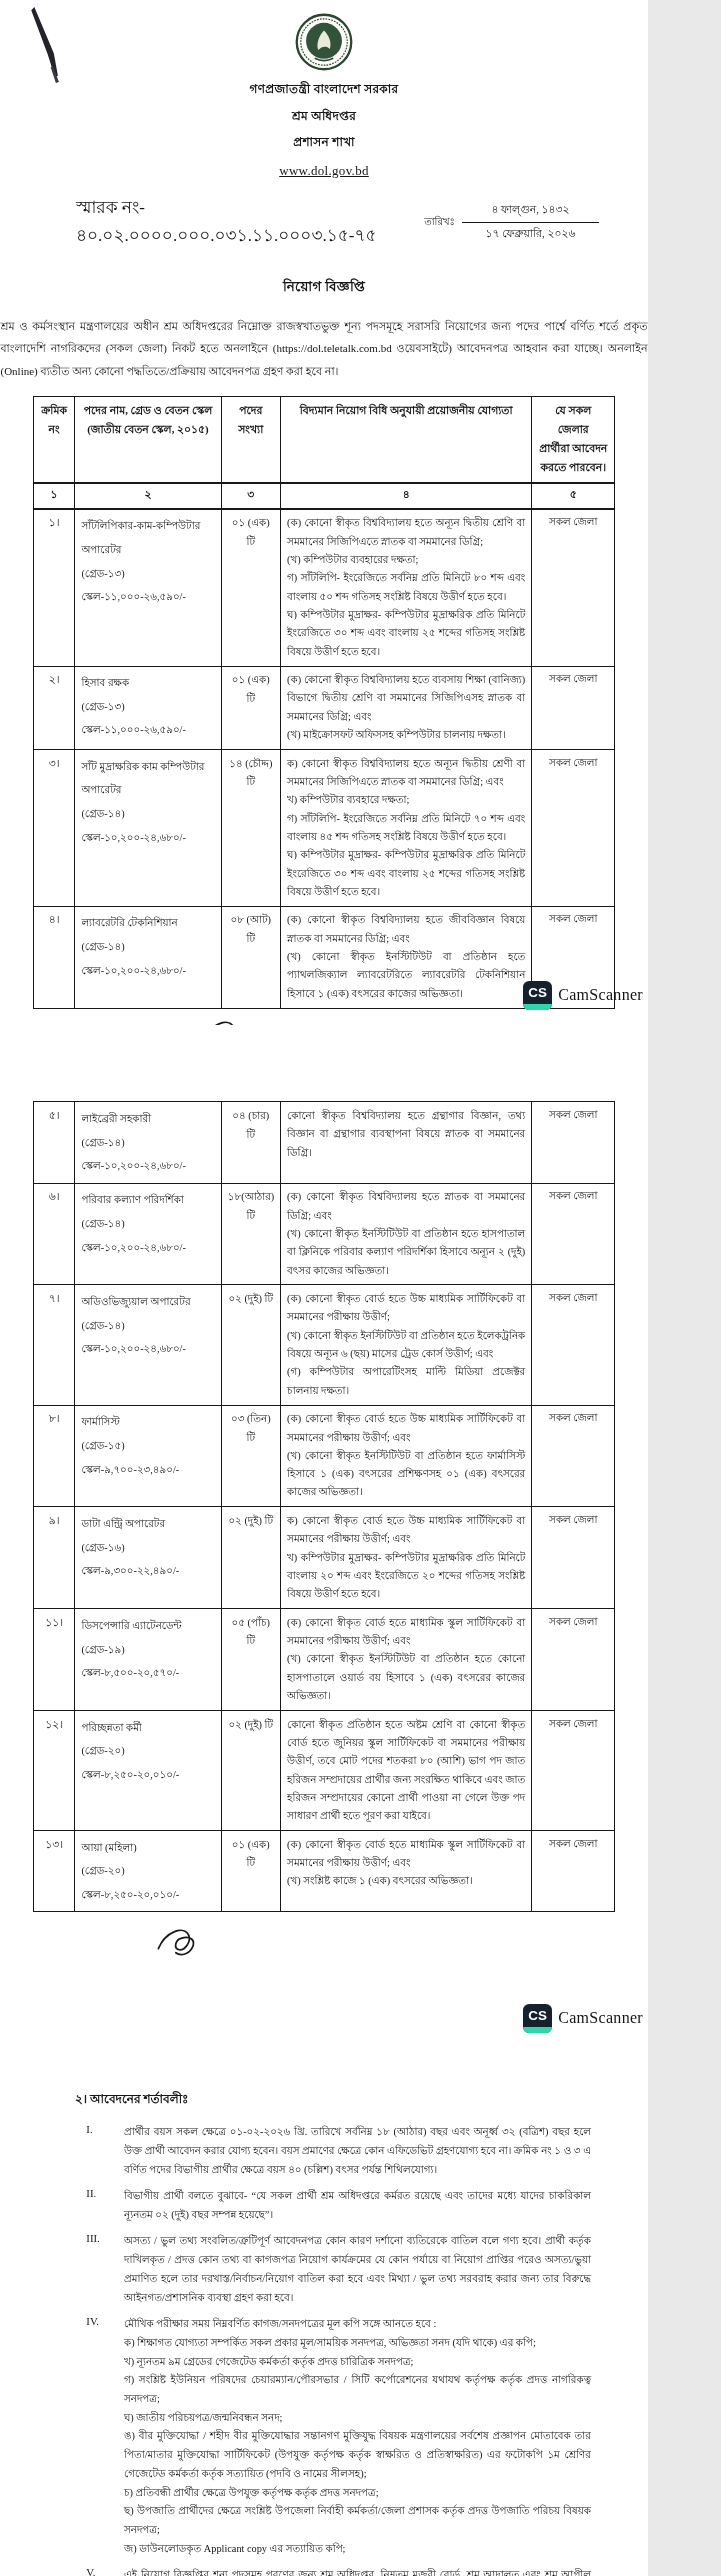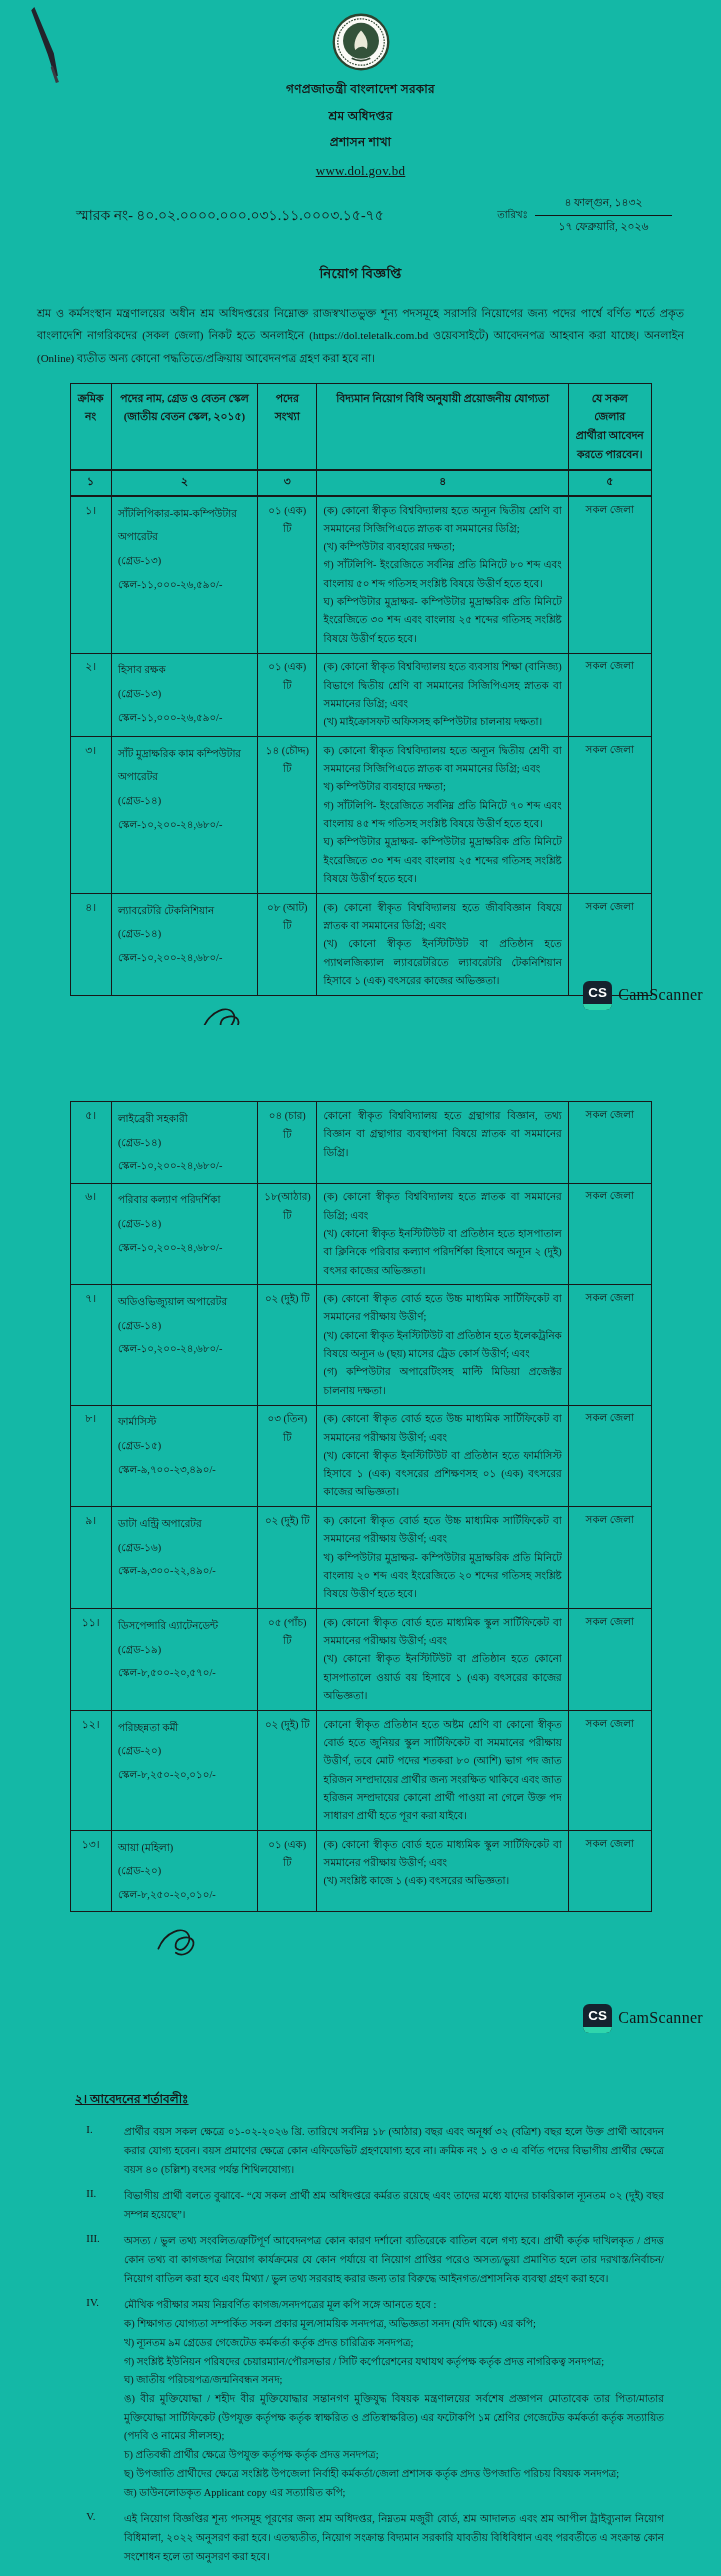--- a/index.html
+++ b/index.html
@@ -3,33 +3,33 @@
 <meta charset="utf-8">
 <style>
   html,body{margin:0;padding:0;}
   body{
     width:721px;
     background:#e9e9e9;
     font-family:"Liberation Serif","DejaVu Serif",serif;
     color:#161616;
   }
   .doc{width:721px;}
-  .page{position:relative;width:721px;background:#14b8a6;overflow:hidden;box-sizing:border-box;}
+  .page{position:relative;width:648px;background:#ffffff;overflow:hidden;box-sizing:border-box;}
   .page1{height:1025px;}
   .page2{height:1023px;padding-top:63px;}
   .page3{height:1005px;padding-top:42px;}
 
   
   .penmark{position:absolute;top:4.1px;left:27px;}
   .hdr{padding-top:13.4px;text-align:center;}
   .emblem{display:inline-block;}
   .orgline{font-size:12px;font-weight:bold;margin-top:6.7px;letter-spacing:0.3px;}
   .site{display:inline-block;font-size:13px;font-weight:normal;text-decoration:underline;margin-top:9.3px;letter-spacing:0.3px;}
   .memo-row{display:flex;justify-content:space-between;align-items:center;margin:15.5px 49px 0 76px;}
-  .memo{font-size:14px;}
+  .memo{font-size:17px;}
   .dateblock{display:flex;align-items:center;gap:7.2px;}
   .datelabel{font-size:10px;}
   .frac{text-align:center;font-size:10.8px;min-width:137px;}
   .frac .bar{border-bottom:1px solid #151515;margin:2.1px 0;}
   .title{margin-top:27px;text-align:center;font-size:13.4px;font-weight:bold;letter-spacing:0.3px;}
   .intro{width:647px;margin:15.5px auto 0;font-size:11px;line-height:2.05;text-align:justify;}
 
   
   .tbl{border-collapse:collapse;margin:13.4px auto 0;width:582px;table-layout:fixed;}
   .tbl col.c1{width:7.1%;} .tbl col.c2{width:25.2%;} .tbl col.c3{width:10.2%;}
@@ -40,31 +40,31 @@
   .cell-sl{text-align:center;font-size:10.8px;}
   .cell-post{white-space:pre-line;line-height:2.3;font-size:10.3px;}
   .cell-count{text-align:center;white-space:pre-line;line-height:1.8;font-size:10.3px;}
   .cell-qual{white-space:pre-line;line-height:1.78;font-size:10.3px;text-align:justify;}
   .cell-dist{text-align:center;font-size:10.3px;}
 
   
   .sig{margin-top:7.2px;}
   .sig1{margin-left:200px;}
   .sig2{margin-left:155px;margin-top:11.3px;}
-  .cs-badge{position:absolute;right:18px;bottom:15.5px;display:flex;align-items:center;gap:6.2px;}
+  .cs-badge{position:absolute;right:5px;bottom:15.5px;display:flex;align-items:center;gap:6.2px;}
   .cs-icon{position:relative;width:29px;height:29px;background:#15222e;border-radius:6.2px;
            display:flex;align-items:center;justify-content:center;overflow:hidden;}
   .cs-icon .cs-tt{color:#ffffff;font-family:"Liberation Sans","DejaVu Sans",sans-serif;
            font-weight:bold;font-size:13.4px;margin-top:-4.1px;}
   .cs-strip{position:absolute;bottom:0;left:0;width:100%;height:5.7px;background:#2fd5ac;}
   .cs-label{font-size:16px;color:#141414;letter-spacing:0.3px;}
 
   
   .sec-head{margin-left:75px;font-size:12px;font-weight:bold;}
-  .sec-head.u{text-decoration:underline;}
+  .sec-head.u{}
   .condlist{margin:13.4px 57px 0 77px;}
   .cond{display:flex;margin-bottom:7.7px;}
   .cond .n{flex:0 0 47px;font-size:10.8px;padding-left:9.3px;box-sizing:border-box;}
   .cond .t{flex:1;font-size:10.3px;line-height:1.82;text-align:justify;white-space:pre-line;}
 </style>
 </head>
 <body>
 
 <div class="doc">
 

